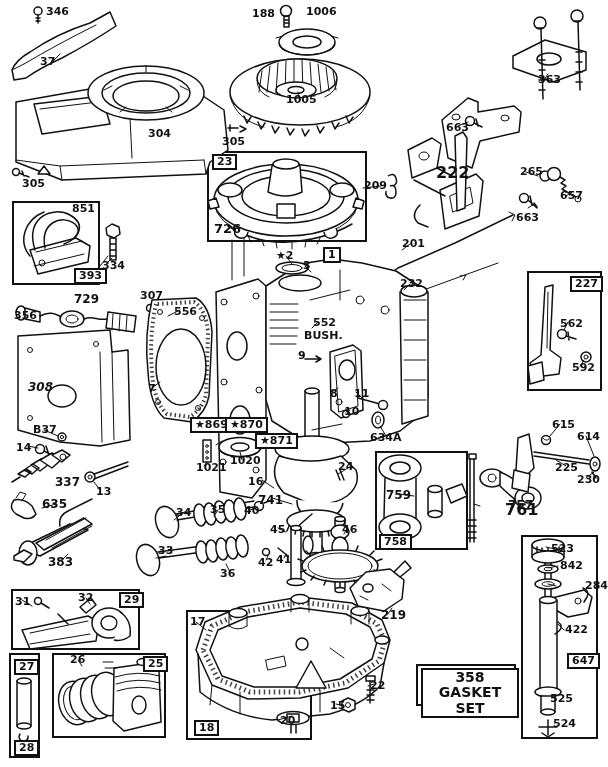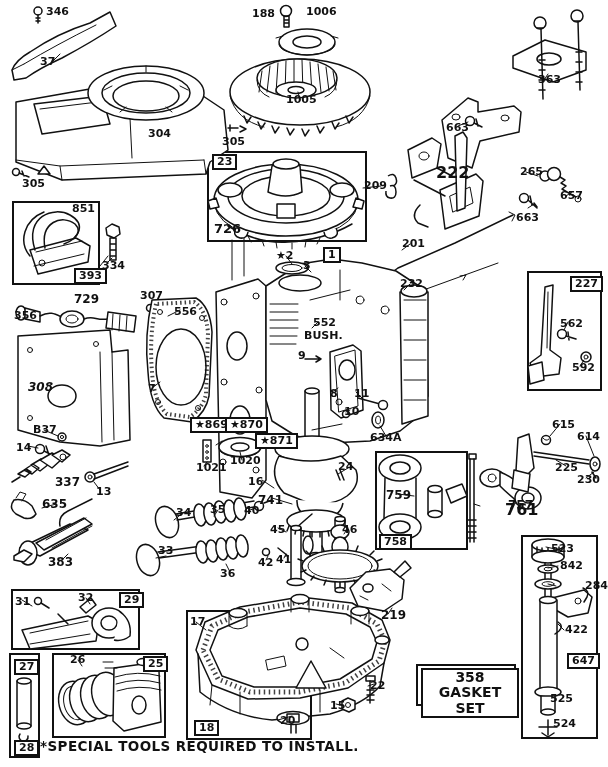--- a/index.html
+++ b/index.html
@@ -571,15 +571,14 @@
       <div class="lbl" style="left: 190px; top: 616px;">17</div>
       <div class="lbl boxed" style="left: 194px; top: 720px;">18</div>
       <div class="lbl" style="left: 280px; top: 715px;">20</div>
       <div class="lbl" style="left: 370px; top: 680px;">22</div>
       <div class="lbl" style="left: 330px; top: 700px;">15</div>
       <div class="lbl" style="left: 381px; top: 609px; font-size: 12px;">219</div>
       <div class="lbl boxed" style="left: 421px; top: 668px; width: 88px; font-size: 14px; text-align: center;">358 GASKET
 SET</div>
     </div>
 
-<div class="footnote">*SPECIAL TOOLS REQUIRED TO INSTALL.</div>
 
 </div>
 
 </body></html>

